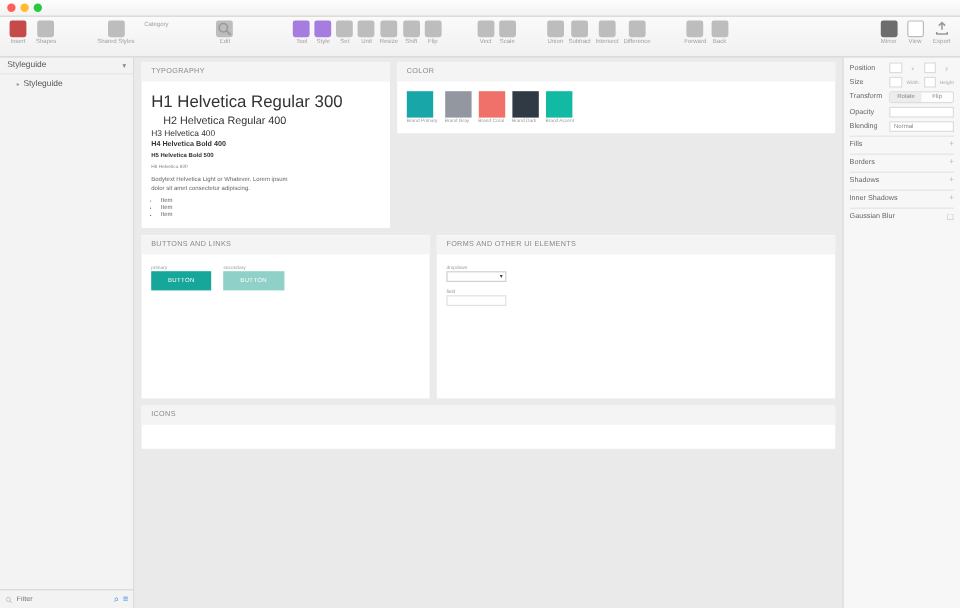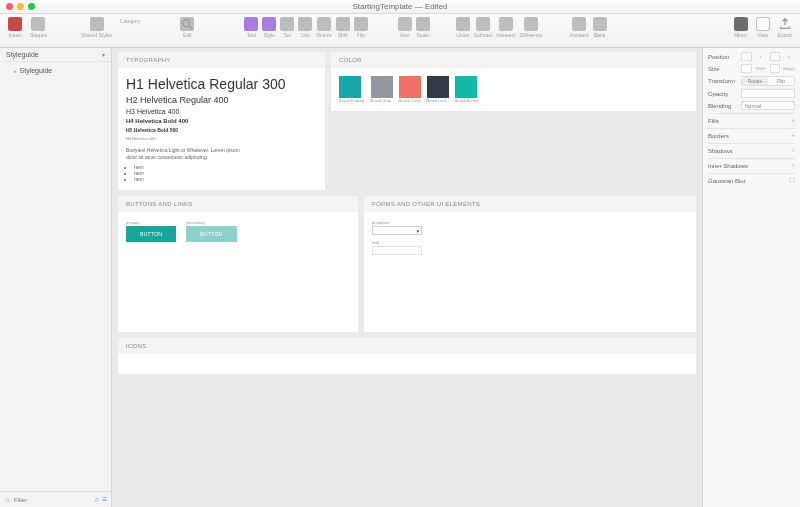--- a/index.html
+++ b/index.html
@@ -42,21 +42,21 @@
 
 
 .canvas-wrap { flex:1; background:#eaeaea; overflow:hidden; padding:4px 6px; }
 .canvas { background:#eaeaea; }
 .section-row { display:flex; gap:6px; }
 .col { display:flex; flex-direction:column; }
 .panel { background:#fff; }
 .panel-hdr { background:#f4f4f4; padding:5px 8px; font-size:6px; color:#888; letter-spacing:.3px; }
 .panel-body { padding:8px; }
 .typo .h1 { font-size:14px; font-weight:300; color:#333; margin-bottom:3px; }
-.typo .h2 { font-size:9px; font-weight:400; color:#333; margin-bottom:3px; }
+.typo .h2 { font-size:9px; font-weight:400; color:#333; margin-bottom:3px;margin-left:10px; }
 .typo .h3 { font-size:7px; font-weight:400; color:#333; margin-bottom:3px; }
 .typo .h4 { font-size:6px; font-weight:700; color:#333; margin-bottom:3px; }
 .typo .h5 { font-size:5px; font-weight:700; color:#333; margin-bottom:3px; }
 .typo .h6 { font-size:4px; font-weight:400; color:#888; margin-bottom:6px; }
 .typo .body { font-size:5px; color:#666; line-height:1.4; max-width:120px; margin-bottom:3px; }
 .typo ul { font-size:5px; color:#666; padding-left:8px; list-style:disc; }
 .swatches { display:flex; gap:6px; }
 .swatch { display:flex; flex-direction:column; align-items:flex-start; gap:1px; }
 .swatch-box { width:22px; height:22px; }
 .swatch-lbl { font-size:4px; color:#999; line-height:1.1; }
@@ -84,21 +84,20 @@
 </style>
 </head>
 <body>
 
 <div class="titlebar">
   <div class="traffic">
     <span class="tl-close"></span>
     <span class="tl-min"></span>
     <span class="tl-max"></span>
   </div>
-  <div class="titlebar-title">StartingTemplate — Edited</div>
 </div>
 
 <div class="toolbar">
   <div class="tbtn dark">
     <span class="ico" style="background:#c54b4b"></span>
     <span class="tbtn-label">Insert</span>
   </div>
   <div class="tbtn">
     <span class="ico"></span>
     <span class="tbtn-label">Shapes</span>

